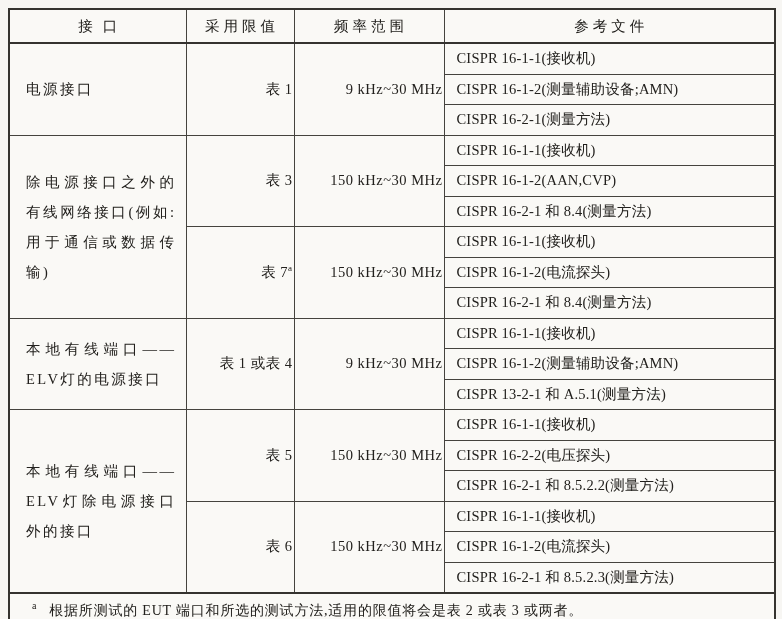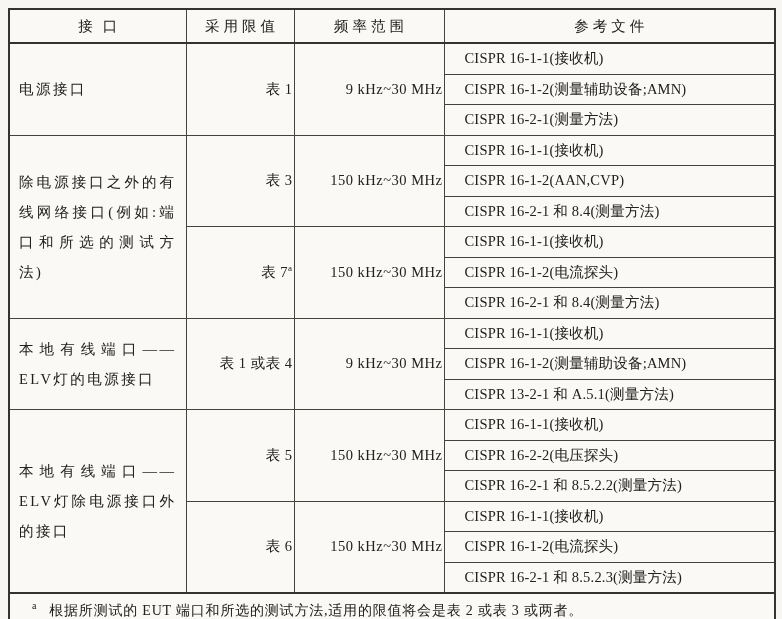--- a/index.html
+++ b/index.html
@@ -36,31 +36,31 @@
     border-bottom: 2px solid #35332f;
     text-align: center;
     letter-spacing: 4px;
     text-indent: 4px;
     margin-left: 24px;
   }
   thead th.th-first { letter-spacing: 10px; text-indent: 10px; }
   td.iface {
     text-align: justify;
     text-justify: inter-character;
-    padding: 0 9px 0 9px;
+    padding: 0 9px 0 16px;
     letter-spacing: 2.5px;
     line-height: 30px;
   }
   td.limit, td.freq {
     text-align: right;
     letter-spacing: 0.5px;
   }
   td.ref {
     height: 29.5px;
-    padding: 0 6px 0 20px;
+    padding: 0 6px 0 12px;
     text-align: left;
     letter-spacing: 0.2px;
     white-space: nowrap;
   }
   sup.limit-sup { font-size: 9px; vertical-align: super; }
   tr.fnrow td {
     border-top: 2px solid #35332f;
     height: 29px;
     padding-left: 22px;
     font-size: 14px;
@@ -100,21 +100,21 @@
       <td class="ref">CISPR 16-1-1(接收机)</td>
     </tr>
     <tr>
         <td class="ref">CISPR 16-1-2(测量辅助设备;AMN)</td>
       </tr>
     <tr>
         <td class="ref">CISPR 16-2-1(测量方法)</td>
       </tr>
 
     <tr>
-      <td class="iface" rowspan="6">除电源接口之外的有线网络接口(例如:端口和所选的测试方法)</td>
+      <td class="iface" rowspan="6">除电源接口之外的有线网络接口(例如:用于通信或数据传输)</td>
       <td class="limit" rowspan="3">表 3</td>
       <td class="freq" rowspan="3">150 kHz~30 MHz</td>
       <td class="ref">CISPR 16-1-1(接收机)</td>
     </tr>
     <tr>
         <td class="ref">CISPR 16-1-2(AAN,CVP)</td>
       </tr>
     <tr>
         <td class="ref">CISPR 16-2-1 和 8.4(测量方法)</td>
       </tr>

